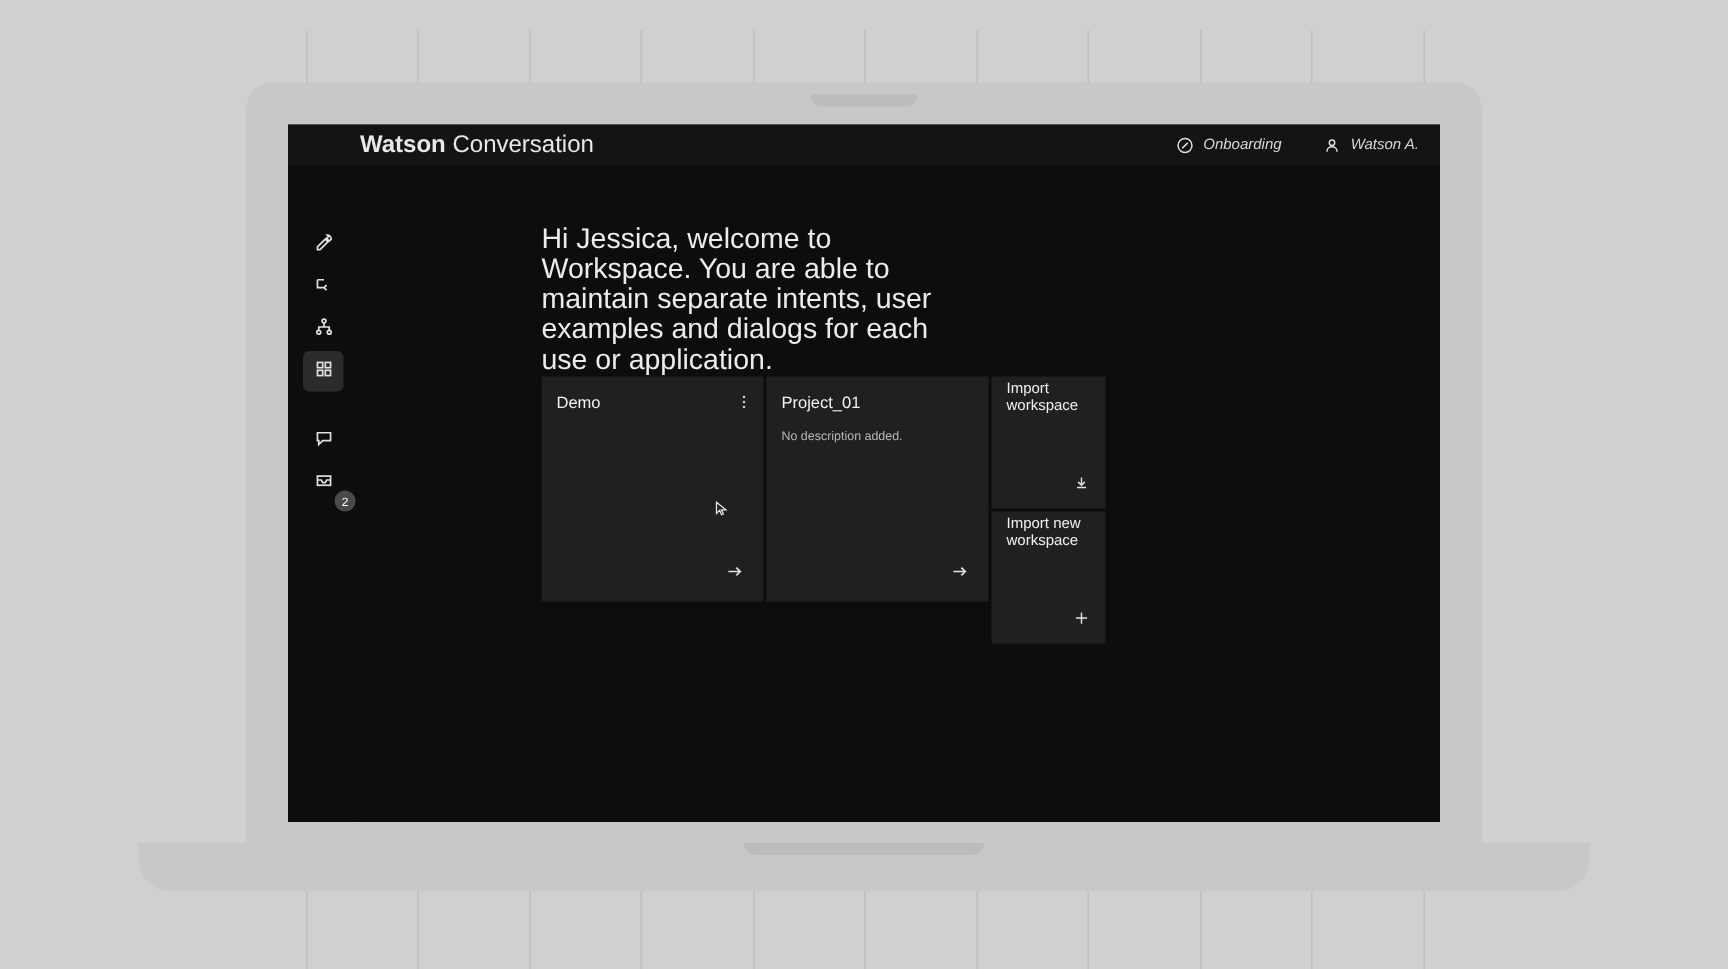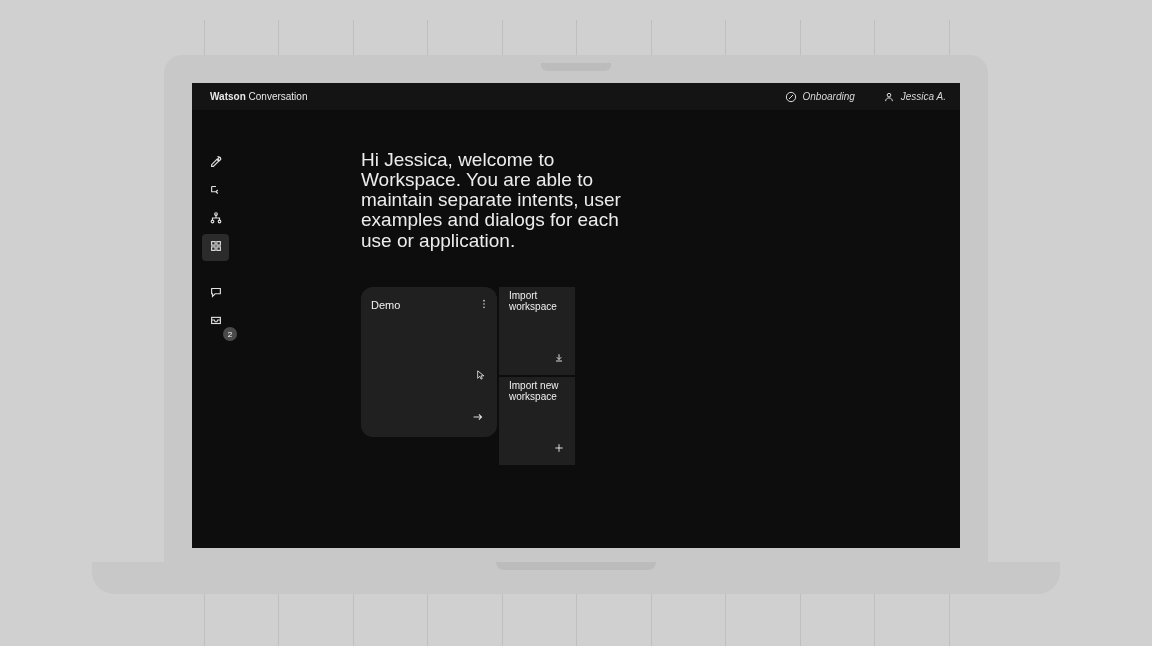--- a/index.html
+++ b/index.html
@@ -75,23 +75,24 @@
   }
   
   .topbar {
     height: 27px;
     background: #141414;
     display: flex;
     align-items: center;
     flex: 0 0 auto;
   }
   .brand {
-    padding-left: 18px;
-    font-size: 10px;
+    padding-left: 4px;
+    font-size: 16px;
     color: #e8e8e8;
+    margin-left: 44px;
   }
   .brand b { font-weight: 700; }
   .topbar-spacer { flex: 1; }
   .top-action {
     display: flex;
     align-items: center;
     height: 100%;
     padding: 0 14px;
     font-size: 10px;
     color: #d8d8d8;
@@ -153,37 +154,35 @@
     flex: 1;
     padding: 40px 10px 0 122px;
     color: #efefef;
   }
   .welcome {
     font-size: 19px;
     line-height: 1.06;
     font-weight: 400;
     max-width: 290px;
     color: #ececec;
-    margin-bottom: 36px;
   }
 
   .cards {
     display: flex;
     gap: 0;
   }
   .card {
-    width: 136px;
+    width: 148px;
     height: 150px;
     background: #202020;
     position: relative;
     padding: 12px 10px 10px 10px;
     display: flex;
     flex-direction: column;
     cursor: pointer;
-    border-radius: 12px;
   }
   .card + .card { margin-left: 2px; }
   .card-title {
     font-size: 11px;
     color: #f2f2f2;
     margin-bottom: 10px;
   }
   .card-desc {
     font-size: 8.3px;
     line-height: 1.3;
@@ -270,21 +269,21 @@
         </span>
         <span>Onboarding</span>
       </div>
       <div class="top-action">
         <span class="icon-12">
           <svg viewBox="0 0 16 16" width="12" height="12" class="stroke-white">
             <circle cx="8" cy="5.5" r="2.4"></circle>
             <path d="M3.5 13.5 C3.5 10.8 5.6 9.2 8 9.2 C10.4 9.2 12.5 10.8 12.5 13.5"></path>
           </svg>
         </span>
-        <span>Jessica A.</span>
+        <span>Watson A.</span>
       </div>
     </div>
 
     <div class="app-body">
 
       <div class="sidebar">
         <div class="side-item">
           <span>
             <svg viewBox="0 0 16 16" width="14" height="14" class="stroke-white">
               <path d="M10.5 2 a3 3 0 0 1 3 3 l-1.5 1.5 -2 -2 L11.5 3 z M9 5 l2 2 L5 13 l-2 0 0 -2 Z"></path>
@@ -361,20 +360,31 @@
               </span>
             </div>
 
             <div class="cursor-pointer-shape">
               <svg viewBox="0 0 12 12" width="10" height="10">
                 <path d="M2 1 L2 10 L4.5 7.5 L6 11 L7.5 10.3 L6 7 L9.5 7 Z" fill="none" stroke="#e8e8e8" stroke-width="1"></path>
               </svg>
             </div>
           </div>
 
+          <div class="card">
+            <div class="card-title">Project_01</div>
+            <div class="card-desc">No description added.</div>
+            <div class="card-go">
+              <span>
+                <svg viewBox="0 0 16 16" width="14" height="14" class="stroke-white">
+                  <path d="M3 8 h9 M9 5 l3 3 l-3 3"></path>
+                </svg>
+              </span>
+            </div>
+          </div>
 
           <div class="card-column">
             <div class="mini-card">
               <div class="mini-title">Import workspace</div>
               <div class="mini-icon">
                 <span>
                   <svg viewBox="0 0 16 16" width="12" height="12" class="stroke-white">
                     <path d="M8 3 v7 M5 7 l3 3 l3 -3 M4 12 h8"></path>
                   </svg>
                 </span>

